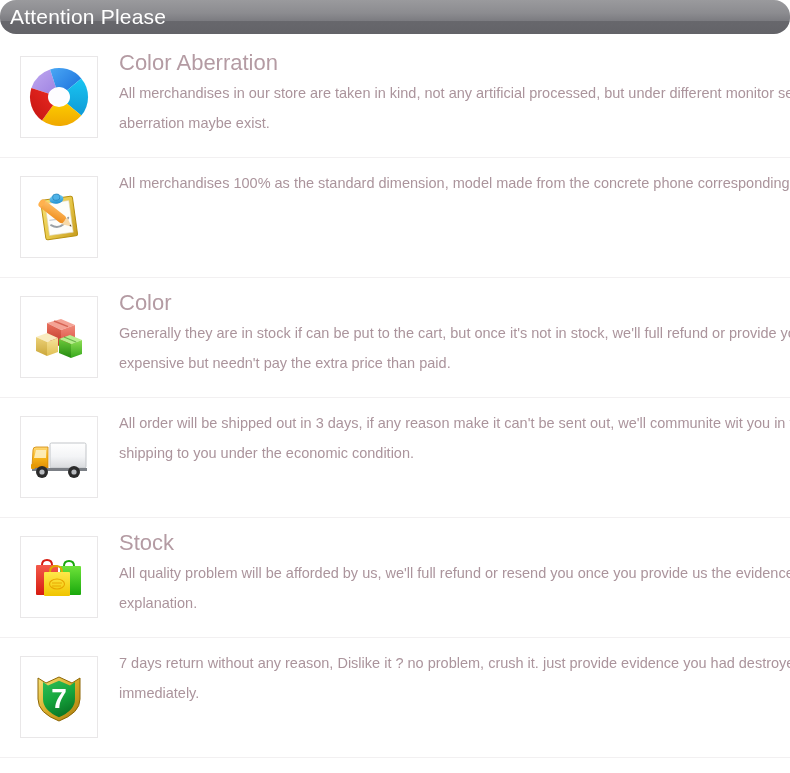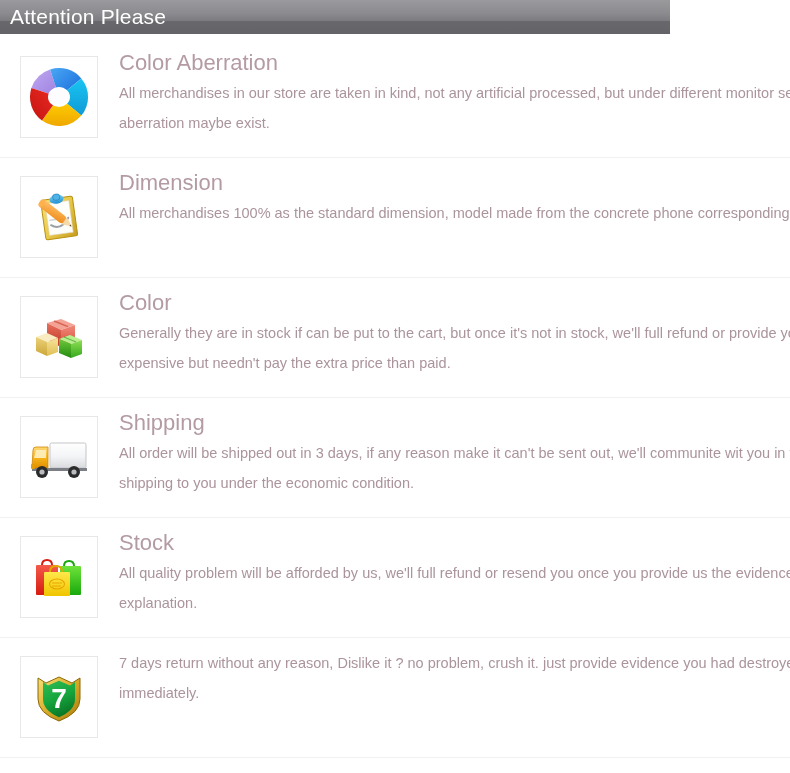--- a/index.html
+++ b/index.html
@@ -11,30 +11,31 @@
     width: 790px;
     height: 773px;
     overflow: hidden;
     font-family: "Liberation Sans", sans-serif;
     -webkit-font-smoothing: antialiased;
   }
 
   
   .header {
     position: relative;
-    width: 670px;
+    width: 790px;
     height: 34px;
     background: linear-gradient(to bottom,
         #9a9a9d 0%,
         #8c8c90 38%,
         #7b7b80 62%,
         #67676c 63%,
         #636368 100%);
     box-sizing: border-box;
     overflow: hidden;
+    border-radius: 16px;
   }
   .header-title {
     position: absolute;
     left: 10px;
     top: 3px;
     font-size: 21px;
     line-height: 28px;
     color: #ffffff;
     letter-spacing: 0.2px;
     white-space: nowrap;
@@ -191,21 +192,20 @@
           <g transform="rotate(38 28 28)">
             <rect x="9" y="24" width="30" height="8.5" rx="3" fill="url(#pen1)"></rect>
             <path d="M39,24 l9,4.2 l-9,4.3 z" fill="#f7d9a8"></path>
             <path d="M46,27.3 l2,1 l-2,1 z" fill="#5b4633"></path>
             <ellipse cx="10" cy="28.2" rx="2.4" ry="4.2" fill="#ffb14d"></ellipse>
           </g>
         </svg>
       </span>
     </div>
     <div class="body">
-      <div class="item-title">Dimension</div>
       <div class="item-desc">All merchandises 100% as the standard dimension, model made from the concrete phone correspondingly, not any deviation.</div>
     </div>
   </div>
 
   <div class="item">
     <div class="icon-box">
       <span>
         <svg width="62" height="62" viewBox="0 0 62 62" style="margin-top:9px">
           <defs>
             <linearGradient id="bx-r1" x1="0" y1="0" x2="0" y2="1">
@@ -289,21 +289,20 @@
           <circle cx="16" cy="46" r="6" fill="#2b2b2b"></circle>
           <circle cx="16" cy="46" r="2.6" fill="#b9bcc0"></circle>
           <circle cx="48" cy="46" r="6" fill="#2b2b2b"></circle>
           <circle cx="48" cy="46" r="2.6" fill="#b9bcc0"></circle>
 
           <rect x="5" y="38" width="4" height="5" rx="1" fill="#e59b05"></rect>
         </svg>
       </span>
     </div>
     <div class="body">
-      <div class="item-title">Shipping</div>
       <div class="item-desc">All order will be shipped out in 3 days, if any reason make it can't be sent out, we'll communite wit you in time, we'll provide the most fast shipping to you under the economic condition.</div>
     </div>
   </div>
 
   <div class="item">
     <div class="icon-box">
       <span>
         <svg width="62" height="62" viewBox="0 0 62 62" style="margin-top:9px">
           <defs>
             <linearGradient id="bg-red" x1="0" y1="0" x2="0" y2="1">

